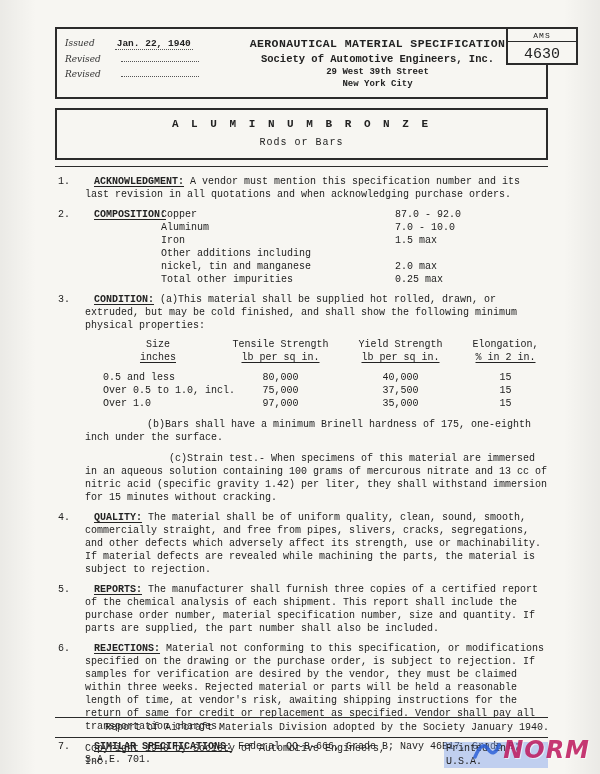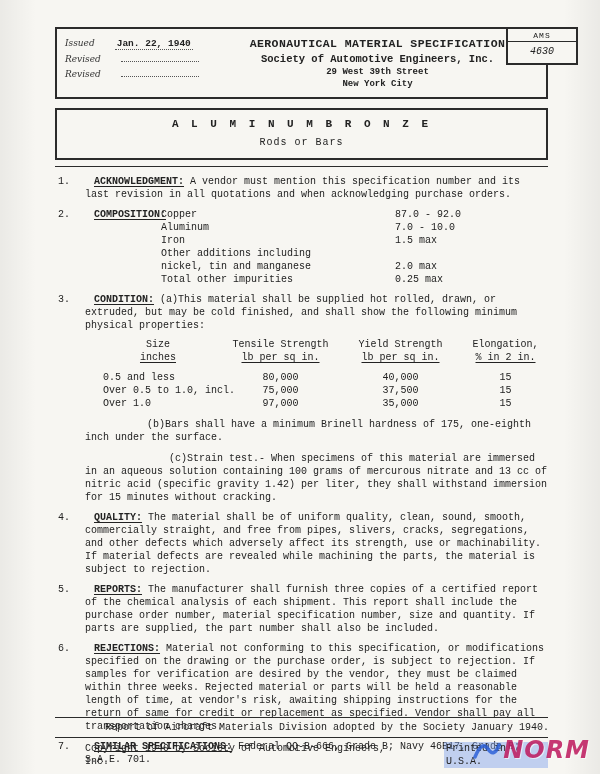--- a/index.html
+++ b/index.html
@@ -29,21 +29,21 @@
   .hdr-fill { display: inline-block; border-bottom: 1px dotted #555; min-width: 78px; padding: 0 2px; font-weight: bold; font-size: 9.5px; }
   .hdr-center { flex: 1; text-align: center; padding-top: 8px; }
   .hdr-title { font-size: 11.5px; font-weight: bold; letter-spacing: 0.4px; }
   .hdr-org { font-size: 10.5px; font-weight: bold; margin-top: 3px; }
   .hdr-addr { font-size: 9px; font-weight: bold; margin-top: 2px; }
   .ams-box {
     position: absolute; top: -2px; right: -32px; width: 72px; height: 38px;
     border: 2px solid #2b2b2b; background: #f7f6f2; text-align: center;
   }
   .ams-label { font-size: 8px; letter-spacing: 1px; padding: 2px 0 1px; border-bottom: 1px solid #2b2b2b; }
-  .ams-number { font-size: 10px; padding-top: 4px; font-style: italic; }
+  .ams-number { font-size: 15px; padding-top: 4px; }
 
   
   .title-box { margin-top: 9px; border: 2px solid #2b2b2b; text-align: center; padding: 8px 0 10px; }
   .doc-title { font-size: 11px; font-weight: bold; letter-spacing: 3px; }
   .doc-subtitle { font-size: 10px; letter-spacing: 1px; margin-top: 7px; }
   .top-rule { border-top: 1.5px solid #2b2b2b; margin-top: 6px; }
 
   
   .sections { margin-top: 8px; font-size: 10px; line-height: 13px; }
   .section { display: flex; margin-bottom: 7px; }

